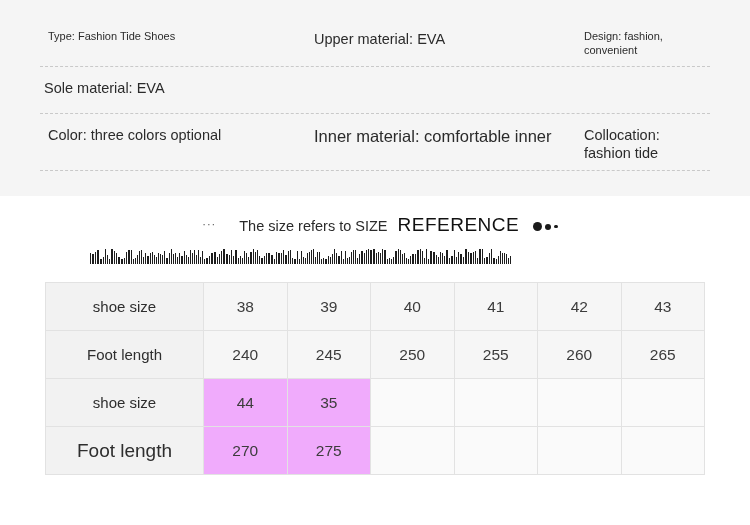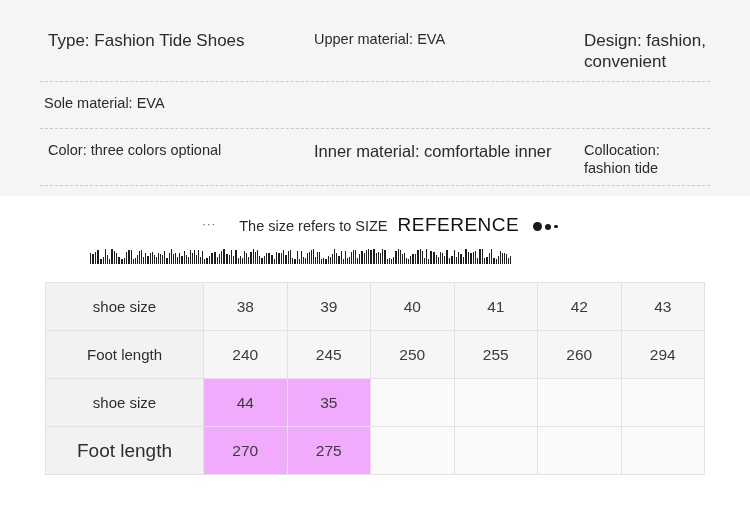--- a/index.html
+++ b/index.html
@@ -34,21 +34,21 @@
   }
   .spec-cell {
     padding: 12px 4px 8px 4px;
     box-sizing: border-box;
     line-height: 1.25;
   }
   .spec-cell.c1 { width: 270px; padding-left: 8px; }
   .spec-cell.c2 { width: 270px; }
   .spec-cell.c3 { width: 130px; }
 
-  .t-13 { font-size: 17px; }
+  .t-13 { font-size: 11px; }
   .t-14 { font-size: 14.5px; }
   .t-16 { font-size: 16.5px; }
 
   
   .size-section {
     padding: 18px 0 0 0;
   }
   .size-heading {
     display: flex;
     align-items: baseline;
@@ -386,21 +386,21 @@
         <td class="val">42</td>
         <td class="val">43</td>
       </tr>
       <tr class="r2">
         <td class="label">Foot length</td>
         <td class="val">240</td>
         <td class="val">245</td>
         <td class="val">250</td>
         <td class="val">255</td>
         <td class="val">260</td>
-        <td class="val">294</td>
+        <td class="val">265</td>
       </tr>
       <tr class="r3">
         <td class="label">shoe size</td>
         <td class="val">44</td>
         <td class="val">35</td>
         <td class="val empty"></td>
         <td class="val empty"></td>
         <td class="val empty"></td>
         <td class="val empty"></td>
       </tr>

